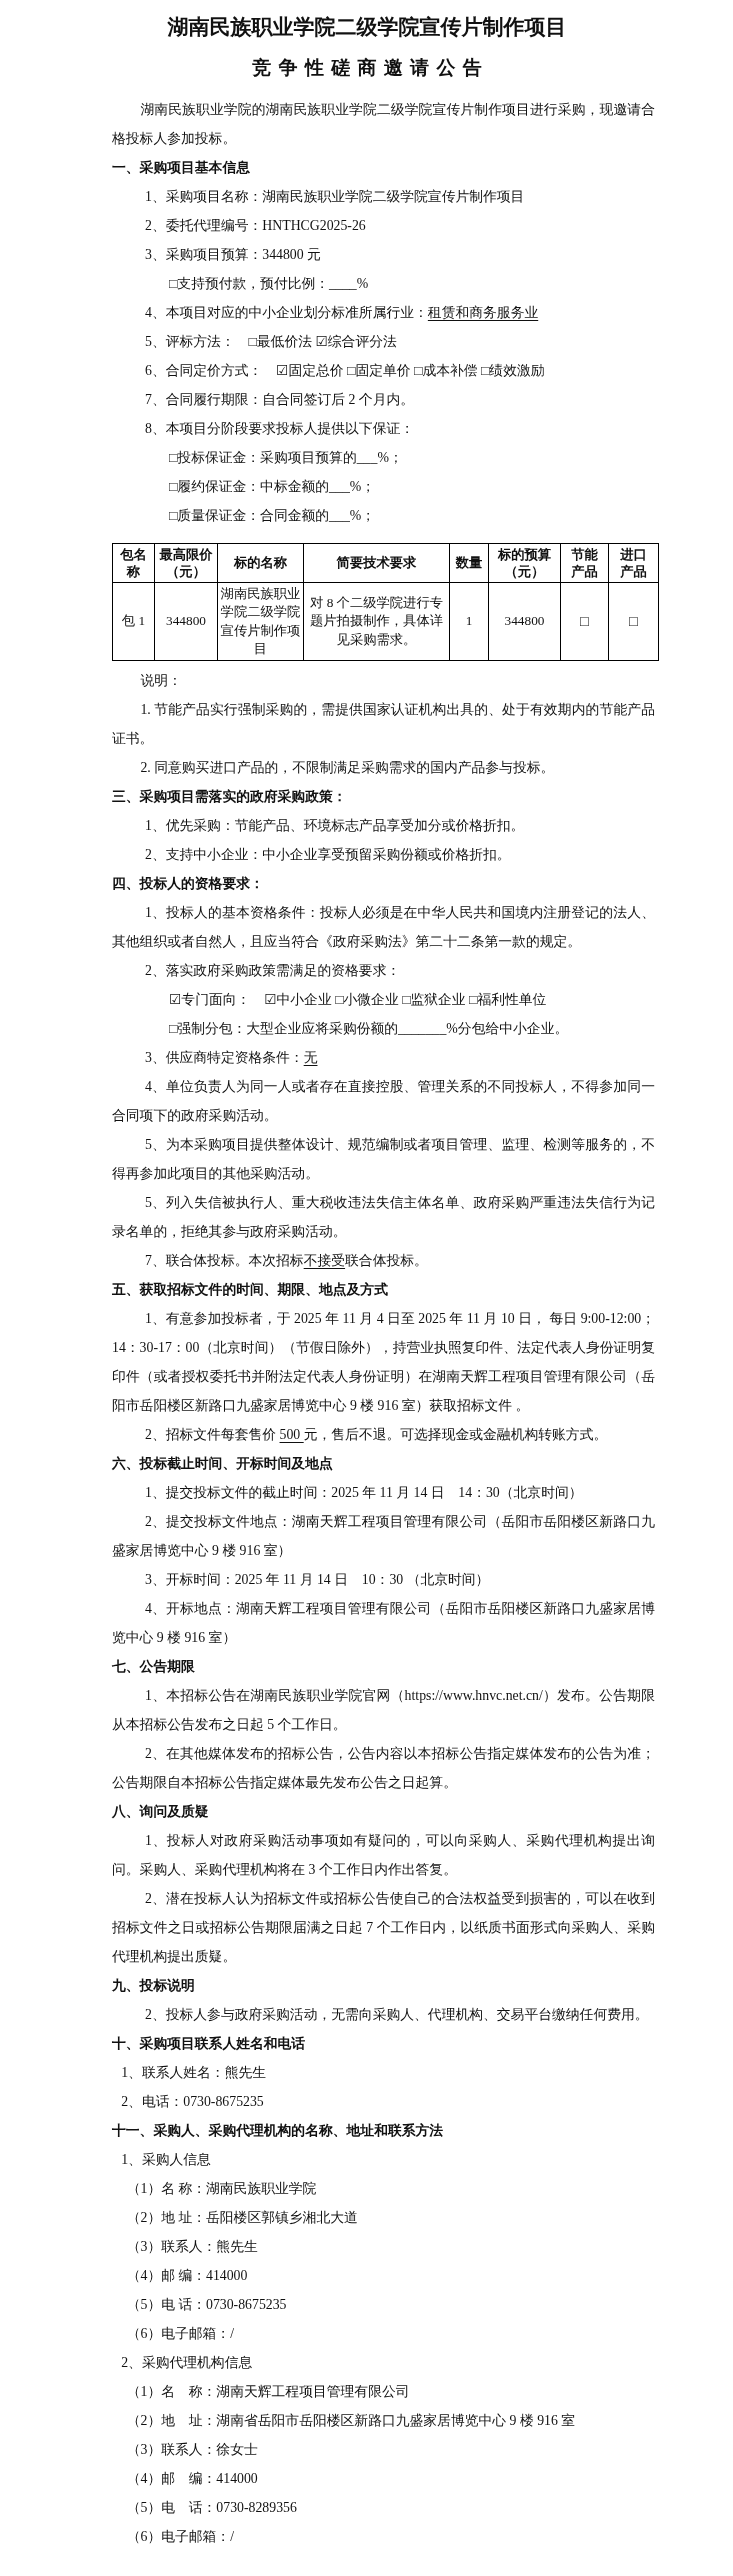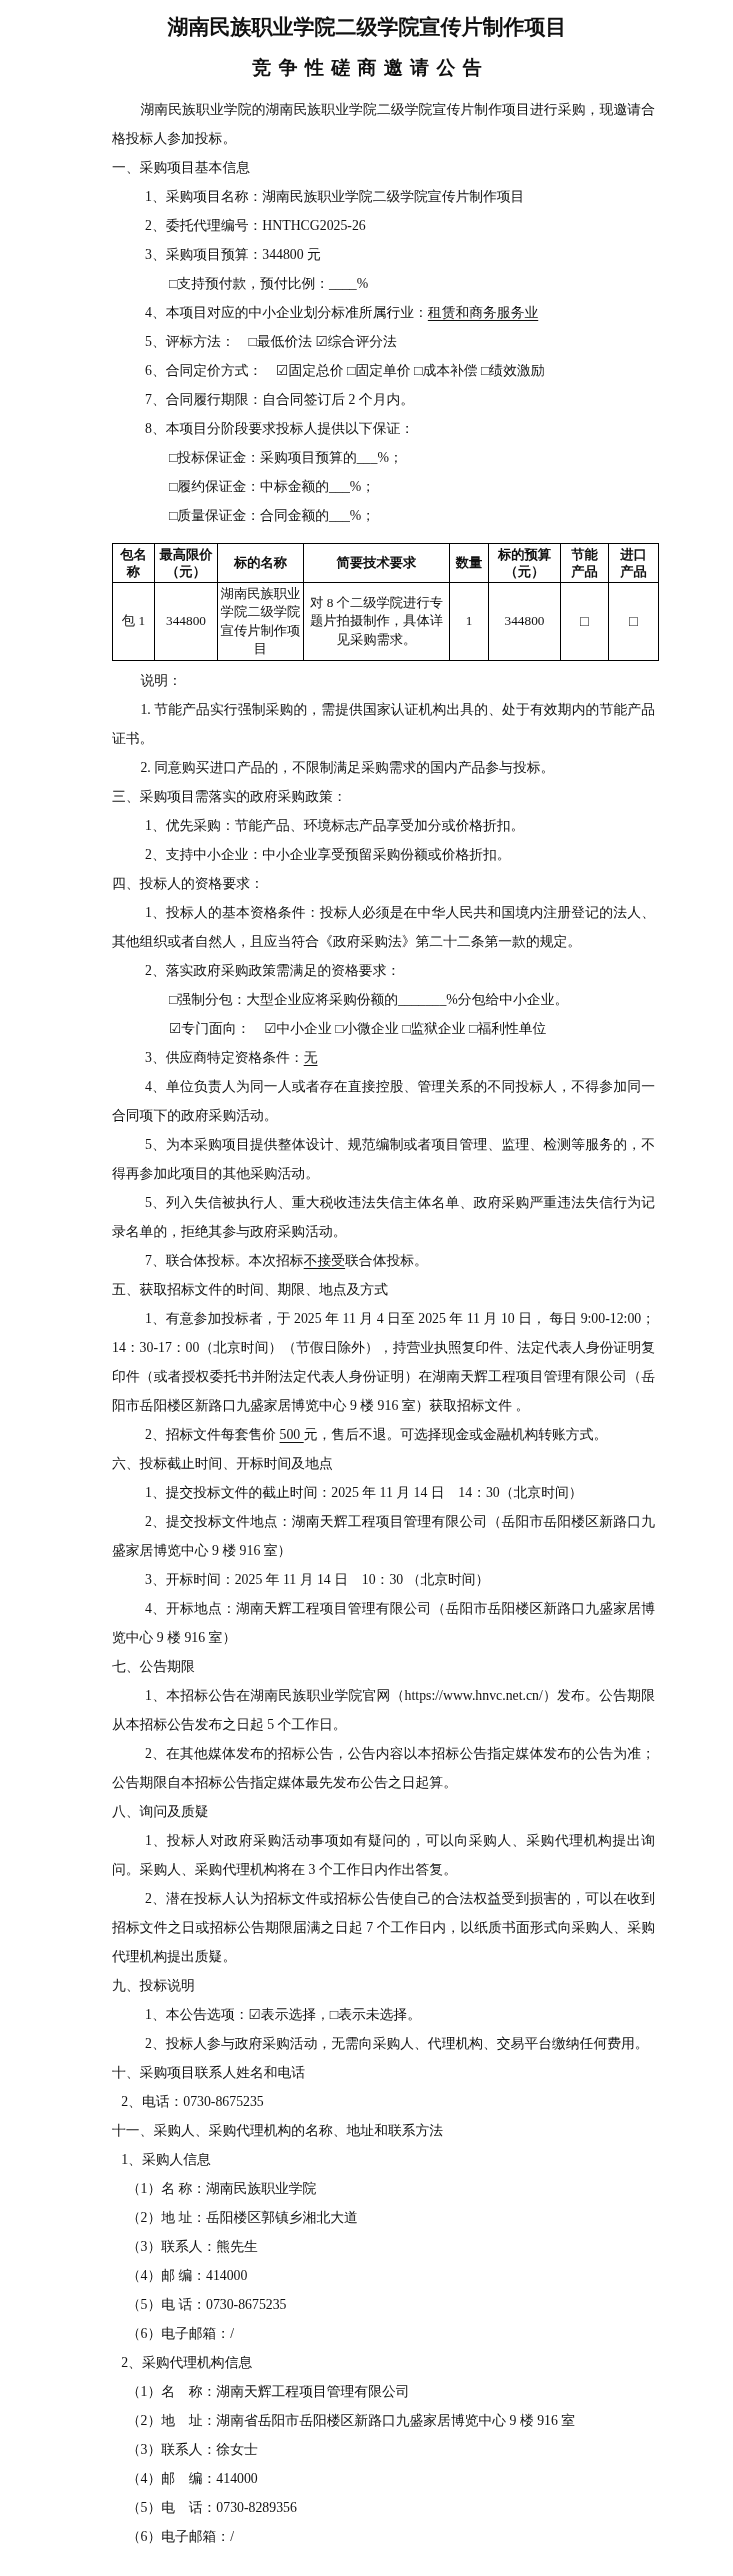--- a/index.html
+++ b/index.html
@@ -7,21 +7,21 @@
     width:734px;height:2576px;overflow:hidden;
     background:#ffffff;color:#111111;
     font-family:"Liberation Serif","DejaVu Serif","DejaVu Sans",serif;
     font-size:13.8px;
   }
   .titles{padding-top:7.3px;text-align:center}
   .t1{font-size:21px;font-weight:700;line-height:40px}
   .t2{font-size:19px;font-weight:700;letter-spacing:7.3px;text-indent:7.3px;line-height:42px}
   #doc-body{padding:5.5px 79px 0 112px}
   #doc-body p{margin:0;line-height:29px;text-align:justify;text-justify:inter-ideograph}
-  p.h{font-weight:400;text-align:left}
+  p.h{font-weight:700;text-align:left}
   p.hb{font-weight:400;text-indent:9.2px;text-align:left}
   p.item{text-indent:33px}
   p.check{padding-left:57px;text-align:left;text-indent:0}
   p.intro,p.note,p.np{text-indent:28.4px}
   p.c1{text-indent:9.2px;text-align:left}
   p.c2{text-indent:14.7px;text-align:left}
   p.c3{text-indent:14.7px;text-align:left;line-height:24px}
   p.gap-below{margin-bottom:13px}
   u{text-underline-offset:2.8px}
   table{border-collapse:collapse;table-layout:fixed;width:547px;margin:13px 0 5.5px}
@@ -95,45 +95,45 @@
     </table>
     <p class="note">说明：</p>
     <p class="np">1. 节能产品实行强制采购的，需提供国家认证机构出具的、处于有效期内的节能产品证书。</p>
     <p class="np">2. 同意购买进口产品的，不限制满足采购需求的国内产品参与投标。</p>
     <p class="h">三、采购项目需落实的政府采购政策：</p>
     <p class="item">1、优先采购：节能产品、环境标志产品享受加分或价格折扣。</p>
     <p class="item">2、支持中小企业：中小企业享受预留采购份额或价格折扣。</p>
     <p class="h gap-below">四、投标人的资格要求：</p>
     <p class="item">1、投标人的基本资格条件：投标人必须是在中华人民共和国境内注册登记的法人、其他组织或者自然人，且应当符合《政府采购法》第二十二条第一款的规定。</p>
     <p class="item">2、落实政府采购政策需满足的资格要求：</p>
+    <p class="check">☑专门面向：　☑中小企业 □小微企业 □监狱企业 □福利性单位</p>
     <p class="check">□强制分包：大型企业应将采购份额的_______%分包给中小企业。</p>
-    <p class="check">☑专门面向：　☑中小企业 □小微企业 □监狱企业 □福利性单位</p>
     <p class="item">3、供应商特定资格条件：<u>无</u></p>
     <p class="item">4、单位负责人为同一人或者存在直接控股、管理关系的不同投标人，不得参加同一合同项下的政府采购活动。</p>
     <p class="item">5、为本采购项目提供整体设计、规范编制或者项目管理、监理、检测等服务的，不得再参加此项目的其他采购活动。</p>
     <p class="item">5、列入失信被执行人、重大税收违法失信主体名单、政府采购严重违法失信行为记录名单的，拒绝其参与政府采购活动。</p>
     <p class="item">7、联合体投标。本次招标<u>不接受</u>联合体投标。</p>
     <p class="h">五、获取招标文件的时间、期限、地点及方式</p>
     <p class="item">1、有意参加投标者，于 2025 年 11 月 4 日至 2025 年 11 月 10 日， 每日 9:00-12:00；14：30-17：00（北京时间）（节假日除外），持营业执照复印件、法定代表人身份证明复印件（或者授权委托书并附法定代表人身份证明）在湖南天辉工程项目管理有限公司（岳阳市岳阳楼区新路口九盛家居博览中心 9 楼 916 室）获取招标文件 。</p>
     <p class="item">2、招标文件每套售价 <u>500 </u>元，售后不退。可选择现金或金融机构转账方式。</p>
     <p class="h">六、投标截止时间、开标时间及地点</p>
     <p class="item">1、提交投标文件的截止时间：2025 年 11 月 14 日　14：30（北京时间）</p>
     <p class="item">2、提交投标文件地点：湖南天辉工程项目管理有限公司（岳阳市岳阳楼区新路口九盛家居博览中心 9 楼 916 室）</p>
     <p class="item">3、开标时间：2025 年 11 月 14 日　10：30 （北京时间）</p>
     <p class="item">4、开标地点：湖南天辉工程项目管理有限公司（岳阳市岳阳楼区新路口九盛家居博览中心 9 楼 916 室）</p>
     <p class="h">七、公告期限</p>
     <p class="item">1、本招标公告在湖南民族职业学院官网（https://www.hnvc.net.cn/）发布。公告期限从本招标公告发布之日起 5 个工作日。</p>
     <p class="item">2、在其他媒体发布的招标公告，公告内容以本招标公告指定媒体发布的公告为准；公告期限自本招标公告指定媒体最先发布公告之日起算。</p>
     <p class="h">八、询问及质疑</p>
     <p class="item">1、投标人对政府采购活动事项如有疑问的，可以向采购人、采购代理机构提出询问。采购人、采购代理机构将在 3 个工作日内作出答复。</p>
     <p class="item">2、潜在投标人认为招标文件或招标公告使自己的合法权益受到损害的，可以在收到招标文件之日或招标公告期限届满之日起 7 个工作日内，以纸质书面形式向采购人、采购代理机构提出质疑。</p>
     <p class="h">九、投标说明</p>
-    <p class="item">1、本公告选项：☑表示选择，□表示未选择。</p>
     <p class="item">2、投标人参与政府采购活动，无需向采购人、代理机构、交易平台缴纳任何费用。</p>
     <p class="h">十、采购项目联系人姓名和电话</p>
+    <p class="c1">1、联系人姓名：熊先生</p>
     <p class="c1">2、电话：0730-8675235</p>
     <p class="h">十一、采购人、采购代理机构的名称、地址和联系方法</p>
     <p class="hb">1、采购人信息</p>
     <p class="c2">（1）名 称：湖南民族职业学院</p>
     <p class="c2">（2）地 址：岳阳楼区郭镇乡湘北大道</p>
     <p class="c2">（3）联系人：熊先生</p>
     <p class="c2">（4）邮 编：414000</p>
     <p class="c2">（5）电 话：0730-8675235</p>
     <p class="c2">（6）电子邮箱：/</p>
     <p class="hb">2、采购代理机构信息</p>

